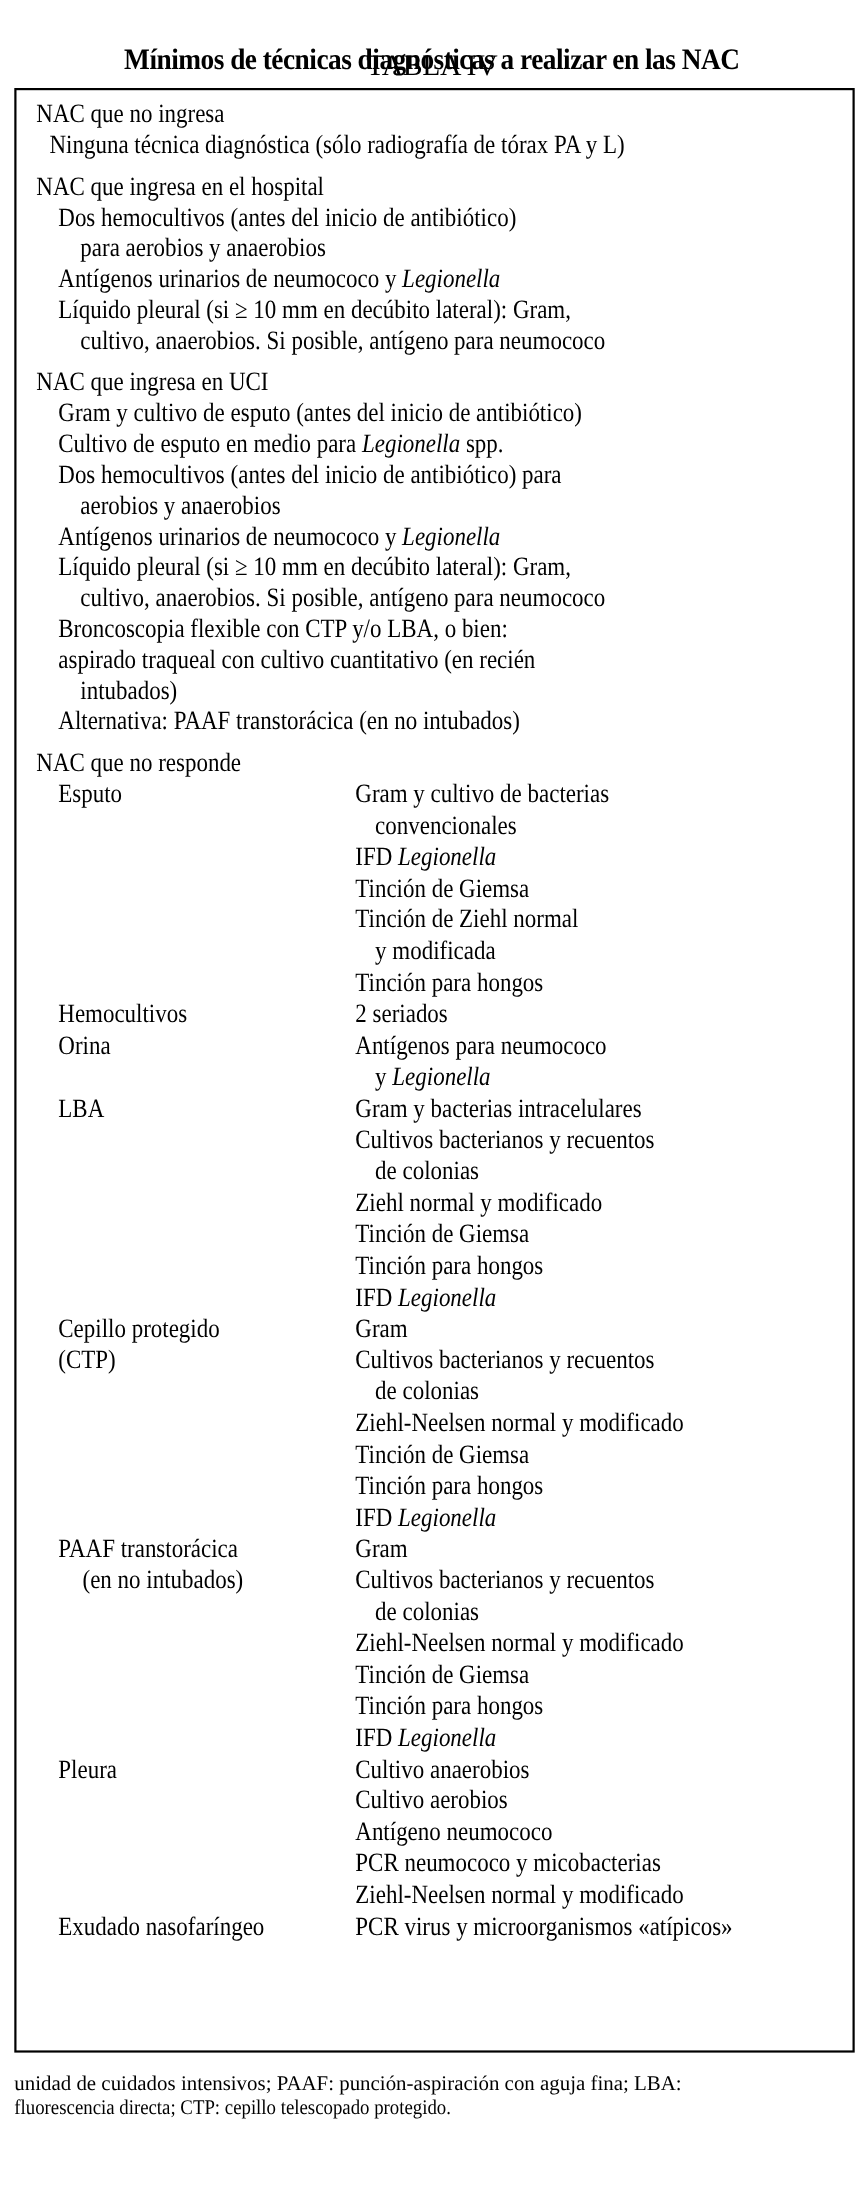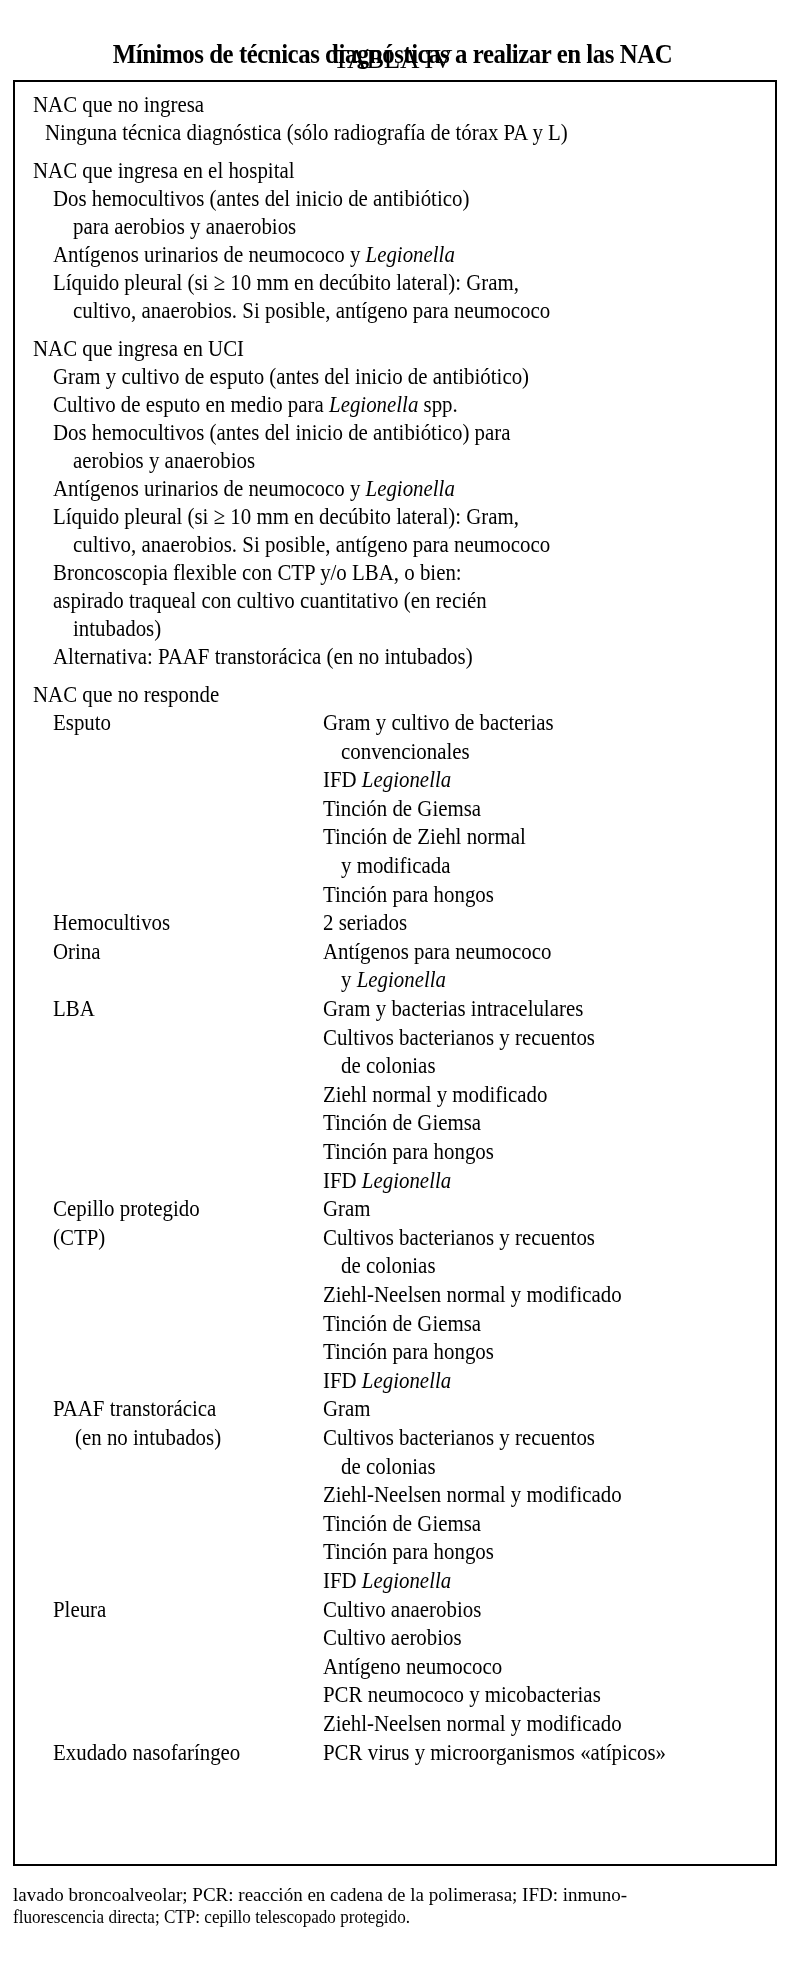--- a/index.html
+++ b/index.html
@@ -97,15 +97,15 @@
         <div class="line" style="left: 308px; top: 1569.8px;">Antígeno neumococo</div>
         <div class="line" style="left: 308px; top: 1598.4px;">PCR neumococo y micobacterias</div>
         <div class="line" style="left: 308px; top: 1627px;">Ziehl-Neelsen normal y modificado</div>
         <div class="line" style="left: 38px; top: 1655.6px;">Exudado nasofaríngeo</div>
         <div class="line" style="left: 308px; top: 1655.6px;">PCR virus y microorganismos «atípicos»</div>
       </div>
   </div>
 </div>
 
 <div class="foot">
-  <div style="transform: scaleX(1);">lavado broncoalveolar; PCR: reacción en cadena de la polimerasa; IFD: inmuno-</div>
+  <div style="transform: scaleX(1);">unidad de cuidados intensivos; PAAF: punción-aspiración con aguja fina; LBA:</div>
   <div style="transform: scaleX(0.9);">fluorescencia directa; CTP: cepillo telescopado protegido.</div>
 </div>
 
 </body></html>

